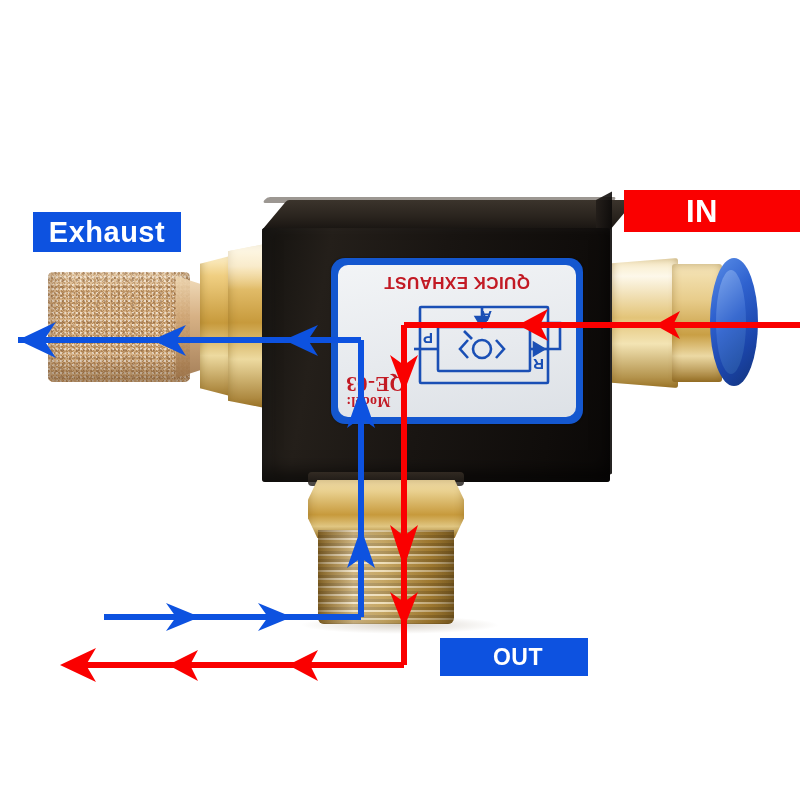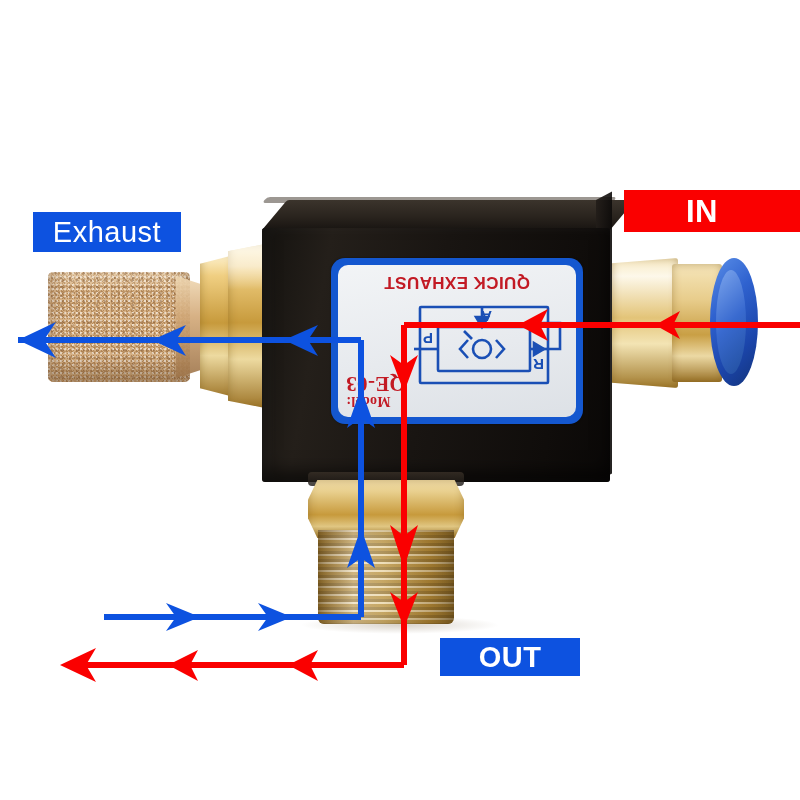--- a/index.html
+++ b/index.html
@@ -6,27 +6,27 @@
   body{
     width:800px;height:800px;background:#ffffff;
     font-family:"Liberation Sans", sans-serif;
     overflow:hidden;position:relative;
   }
   #stage{position:absolute;left:0;top:0;width:800px;height:800px;overflow:hidden;background:#fff;}
 
   
   .tag{
     position:absolute;display:flex;align-items:center;justify-content:center;
-    color:#ffffff;font-weight:400;letter-spacing:.5px;
+    color:#ffffff;font-weight:700;letter-spacing:.5px;
     line-height:1;user-select:none;
   }
   #tag-exhaust{left:33px;top:212px;width:148px;height:40px;background:#0d52e0;font-size:29px;}
   #tag-in{left:624px;top:190px;width:200px;height:42px;background:#fa0000;font-size:31px;font-weight:700;
           justify-content:flex-start;padding-left:62px;box-sizing:border-box;}
-  #tag-out{left:440px;top:638px;width:140px;height:38px;background:#0d52e0;font-size:29px;font-weight:700;}
+  #tag-out{left:440px;top:638px;width:140px;height:38px;background:#0d52e0;font-size:23px;font-weight:700;padding-left:8px;}
 
   
   .hw{position:absolute;}
 
   
   #body-front{
     left:262px;top:228px;width:348px;height:254px;
     background:linear-gradient(100deg,#14120f 0%,#241f1a 18%,#191512 48%,#100d0b 82%,#0a0807 100%);
     border-radius:3px;
     box-shadow:inset 0 -10px 18px rgba(0,0,0,.65), inset 6px 0 12px rgba(255,255,255,.05);

